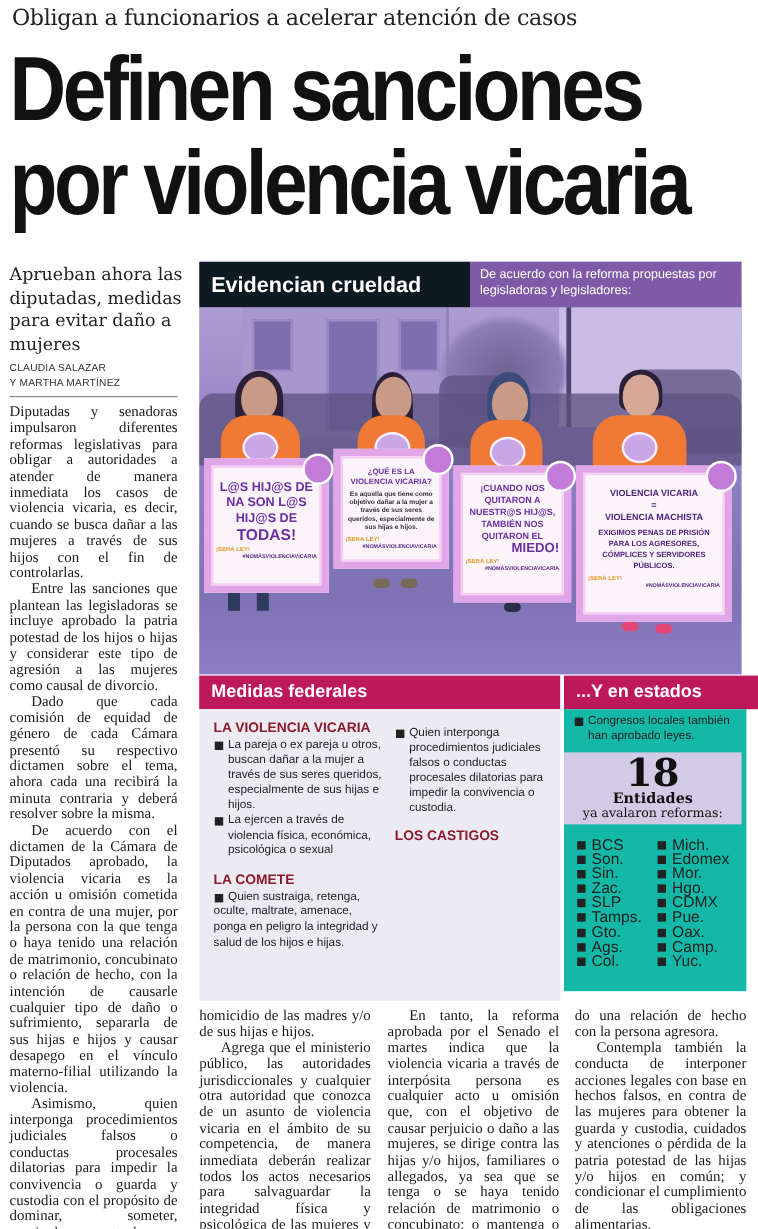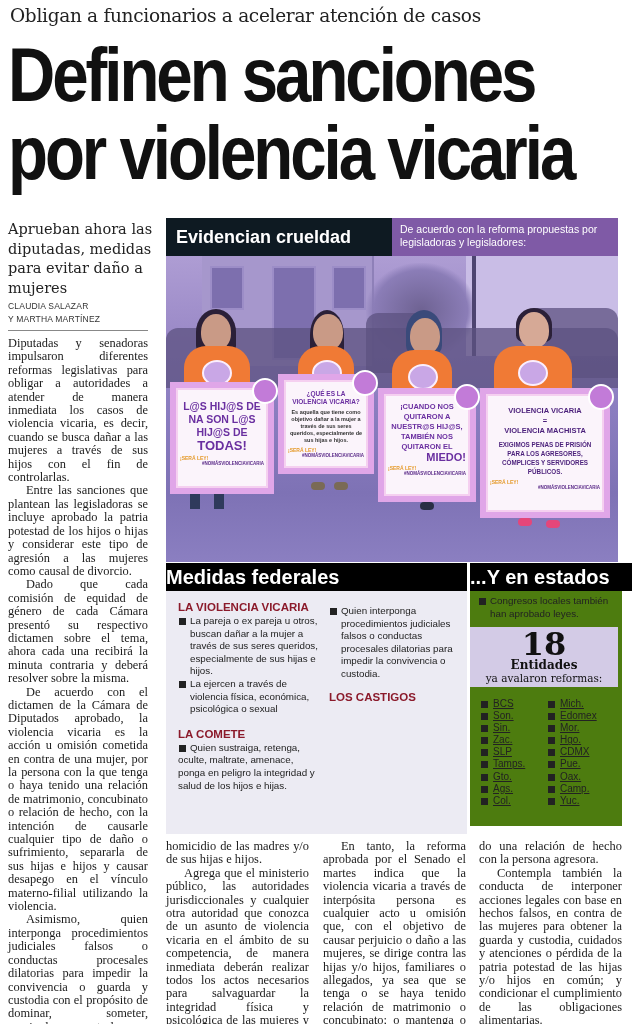--- a/index.html
+++ b/index.html
@@ -100,31 +100,31 @@
   .sign .small { font-size: 6px; color: #5a2a88; font-weight: bold; }
   .sign .tag { font-size: 5px; color: #e59a2a; text-align: left; margin-top: 3px; }
   .sign .hash { font-size: 4.5px; color: #5a2a88; text-align: right; }
   .legs { position: absolute; width: 10px; height: 26px; background: #2f3a5c; }
   .shoe { position: absolute; width: 14px; height: 8px; border-radius: 4px; background: #2a2f45; }
   .shoe.pink { background: #e5467a; }
 
   
   .infobox { position: absolute; left: 166px; top: 563px; width: 452px; height: 263px; }
   .ib-head {
-    position: absolute; top: 0; height: 28px; background: #000000; color: #fff;
-    font-family: "Liberation Sans", sans-serif; font-weight: bold; font-size: 20px;
-    line-height: 28px; padding-left: 0; box-sizing: border-box;
+    position: absolute; top: 0; height: 28px; background: #be185d; color: #fff;
+    font-family: "Liberation Sans", sans-serif; font-weight: bold; font-size: 15px;
+    line-height: 28px; padding-left: 10px; box-sizing: border-box;
   }
   .ib-head.fed { left: 0; width: 301px; }
   .ib-head.est { left: 304px; width: 162px; }
   .ib-body-fed {
     position: absolute; left: 0; top: 28px; width: 301px; height: 243px; background: #ecebf3;
   }
   .ib-body-est {
-    position: absolute; left: 304px; top: 28px; width: 152px; height: 235px; background: #4d7c0f;
+    position: absolute; left: 304px; top: 28px; width: 152px; height: 235px; background: #14b8a6;
   }
   .ib-sep { position: absolute; left: 301px; top: 0; width: 3px; height: 263px; background: #fff; }
   .sec-title {
     font-family: "Liberation Sans", sans-serif; font-weight: bold; color: #8b1a2b;
     font-size: 11.5px; margin: 0 0 2px 0;
   }
   .blist { list-style: none; margin: 0; padding: 0; font-family: "Liberation Sans", sans-serif;
     font-size: 9.8px; line-height: 12.6px; color: #222; }
   .blist li { position: relative; padding-left: 12px; }
   .blist li::before {
@@ -136,21 +136,21 @@
   .fed-b { position: absolute; left: 163px; top: 14px; width: 132px; }
   .est-top { position: absolute; left: 8px; top: 4px; width: 136px; }
   .big-band {
     position: absolute; left: 0; top: 36px; width: 148px; height: 60px; background: #d3cbe6;
     text-align: center; font-family: "DejaVu Serif", serif;
   }
   .big-num { font-size: 32px; font-weight: bold; line-height: 30px; color: #111; margin-top: 2px; }
   .big-label { font-size: 12px; font-weight: bold; line-height: 13px; color: #111; }
   .big-sub { font-size: 10.5px; line-height: 13px; color: #111; }
   .states { position: absolute; left: 10px; top: 107px; width: 134px; display: flex; }
-  .states .blist { width: 68px; font-size: 10px; line-height: 12.1px; text-decoration: underline; }
+  .states .blist { width: 68px; font-size: 13px; line-height: 12.1px; }
   .states .blist li { padding-left: 13px; }
 </style>
 </head>
 <body>
 
 <div class="kicker">Obligan a funcionarios a acelerar atención de casos</div>
 <div class="headline">
   <span>Definen sanciones</span>
   <span>por violencia vicaria</span>
 </div>

